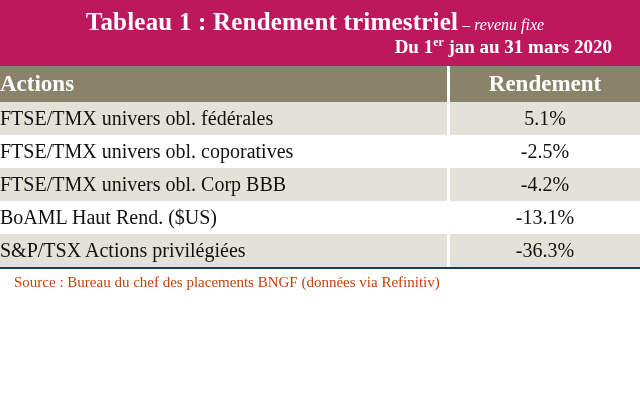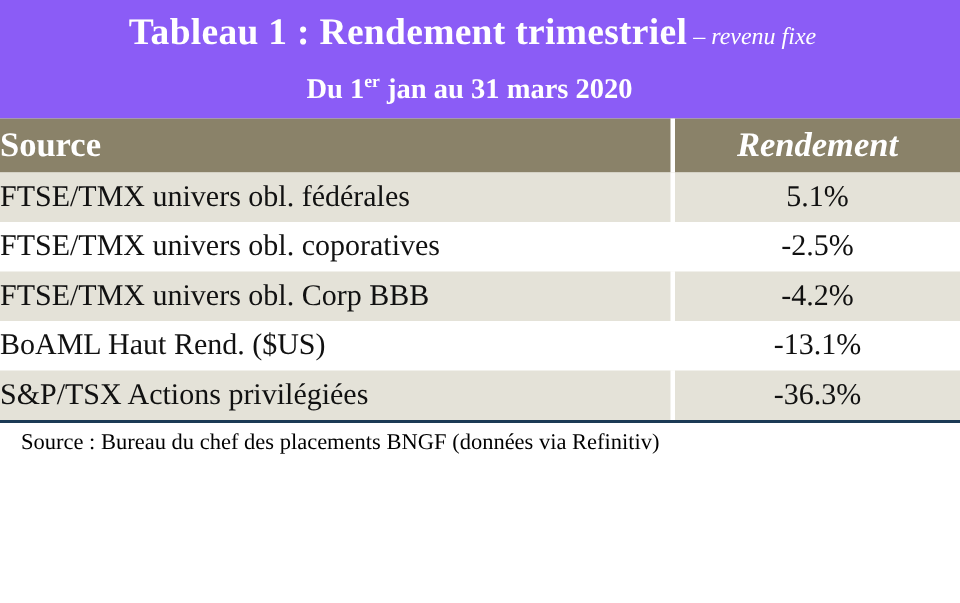--- a/index.html
+++ b/index.html
@@ -18,45 +18,45 @@
     width: 640px;
     height: 402px;
     box-sizing: border-box;
     background: #ffffff;
     display: flex;
     flex-direction: column;
   }
 
   
   .title-block {
-    background: #8b5cf6;
+    background: #be185d;
     color: #ffffff;
     padding: 8px 24px 8px 14px;
     box-sizing: border-box;
   }
   .title-line1 {
     text-align: center;
     white-space: nowrap;
   }
   .title-main {
     font-size: 25px;
     font-weight: bold;
     letter-spacing: 0.2px;
   }
   .title-sub-italic {
     font-size: 16px;
     font-style: italic;
     font-weight: normal;
     margin-left: 4px;
   }
   .title-line2 {
-    text-align: center;
+    text-align: right;
     font-size: 19px;
     font-weight: bold;
-    margin-top: 12px;
+    margin-top: 0;
     padding-right: 4px;
     white-space: nowrap;
     font-family: Liberation Serif, serif;
   }
   .sup {
     font-size: 0.62em;
     vertical-align: super;
   }
 
   
@@ -78,21 +78,20 @@
     vertical-align: middle;
   }
   th.col-indice {
     text-align: left;
     padding-left: 14px;
     border-right: 3px solid #ffffff;
   }
   th.col-rendement {
     text-align: center;
     width: 190px;
-    font-style: italic;
   }
 
   tbody td {
     font-size: 20px;
     height: 33px;
     vertical-align: middle;
     color: #111111;
   }
   td.label {
     text-align: left;
@@ -105,21 +104,21 @@
   tbody tr.odd td {
     background: #e4e2d8;
   }
   tbody tr.even td {
     background: #ffffff;
   }
 
   
   .source {
     font-size: 15px;
-    color: #000000;
+    color: #c2410c;
     padding: 5px 0 4px 14px;
     background: #ffffff;
     border-top: 2px solid #1b3a55;
   }
 </style>
 </head>
 <body>
 
 <div class="table-wrap">
 
@@ -128,21 +127,21 @@
       <span class="title-main">Tableau 1 : Rendement trimestriel</span><span class="title-sub-italic">– revenu fixe</span>
     </div>
     <div class="title-line2">
       <span>Du 1</span><span class="sup">er</span><span> jan au 31 mars 2020</span>
     </div>
   </div>
 
   <table class="data">
     <thead>
       <tr>
-        <th class="col-indice">Source</th>
+        <th class="col-indice">Actions</th>
         <th class="col-rendement">Rendement</th>
       </tr>
     </thead>
     <tbody>
       <tr class="odd">
         <td class="label">FTSE/TMX univers obl. fédérales</td>
         <td class="value">5.1%</td>
       </tr>
       <tr class="even">
         <td class="label">FTSE/TMX univers obl. coporatives</td>

